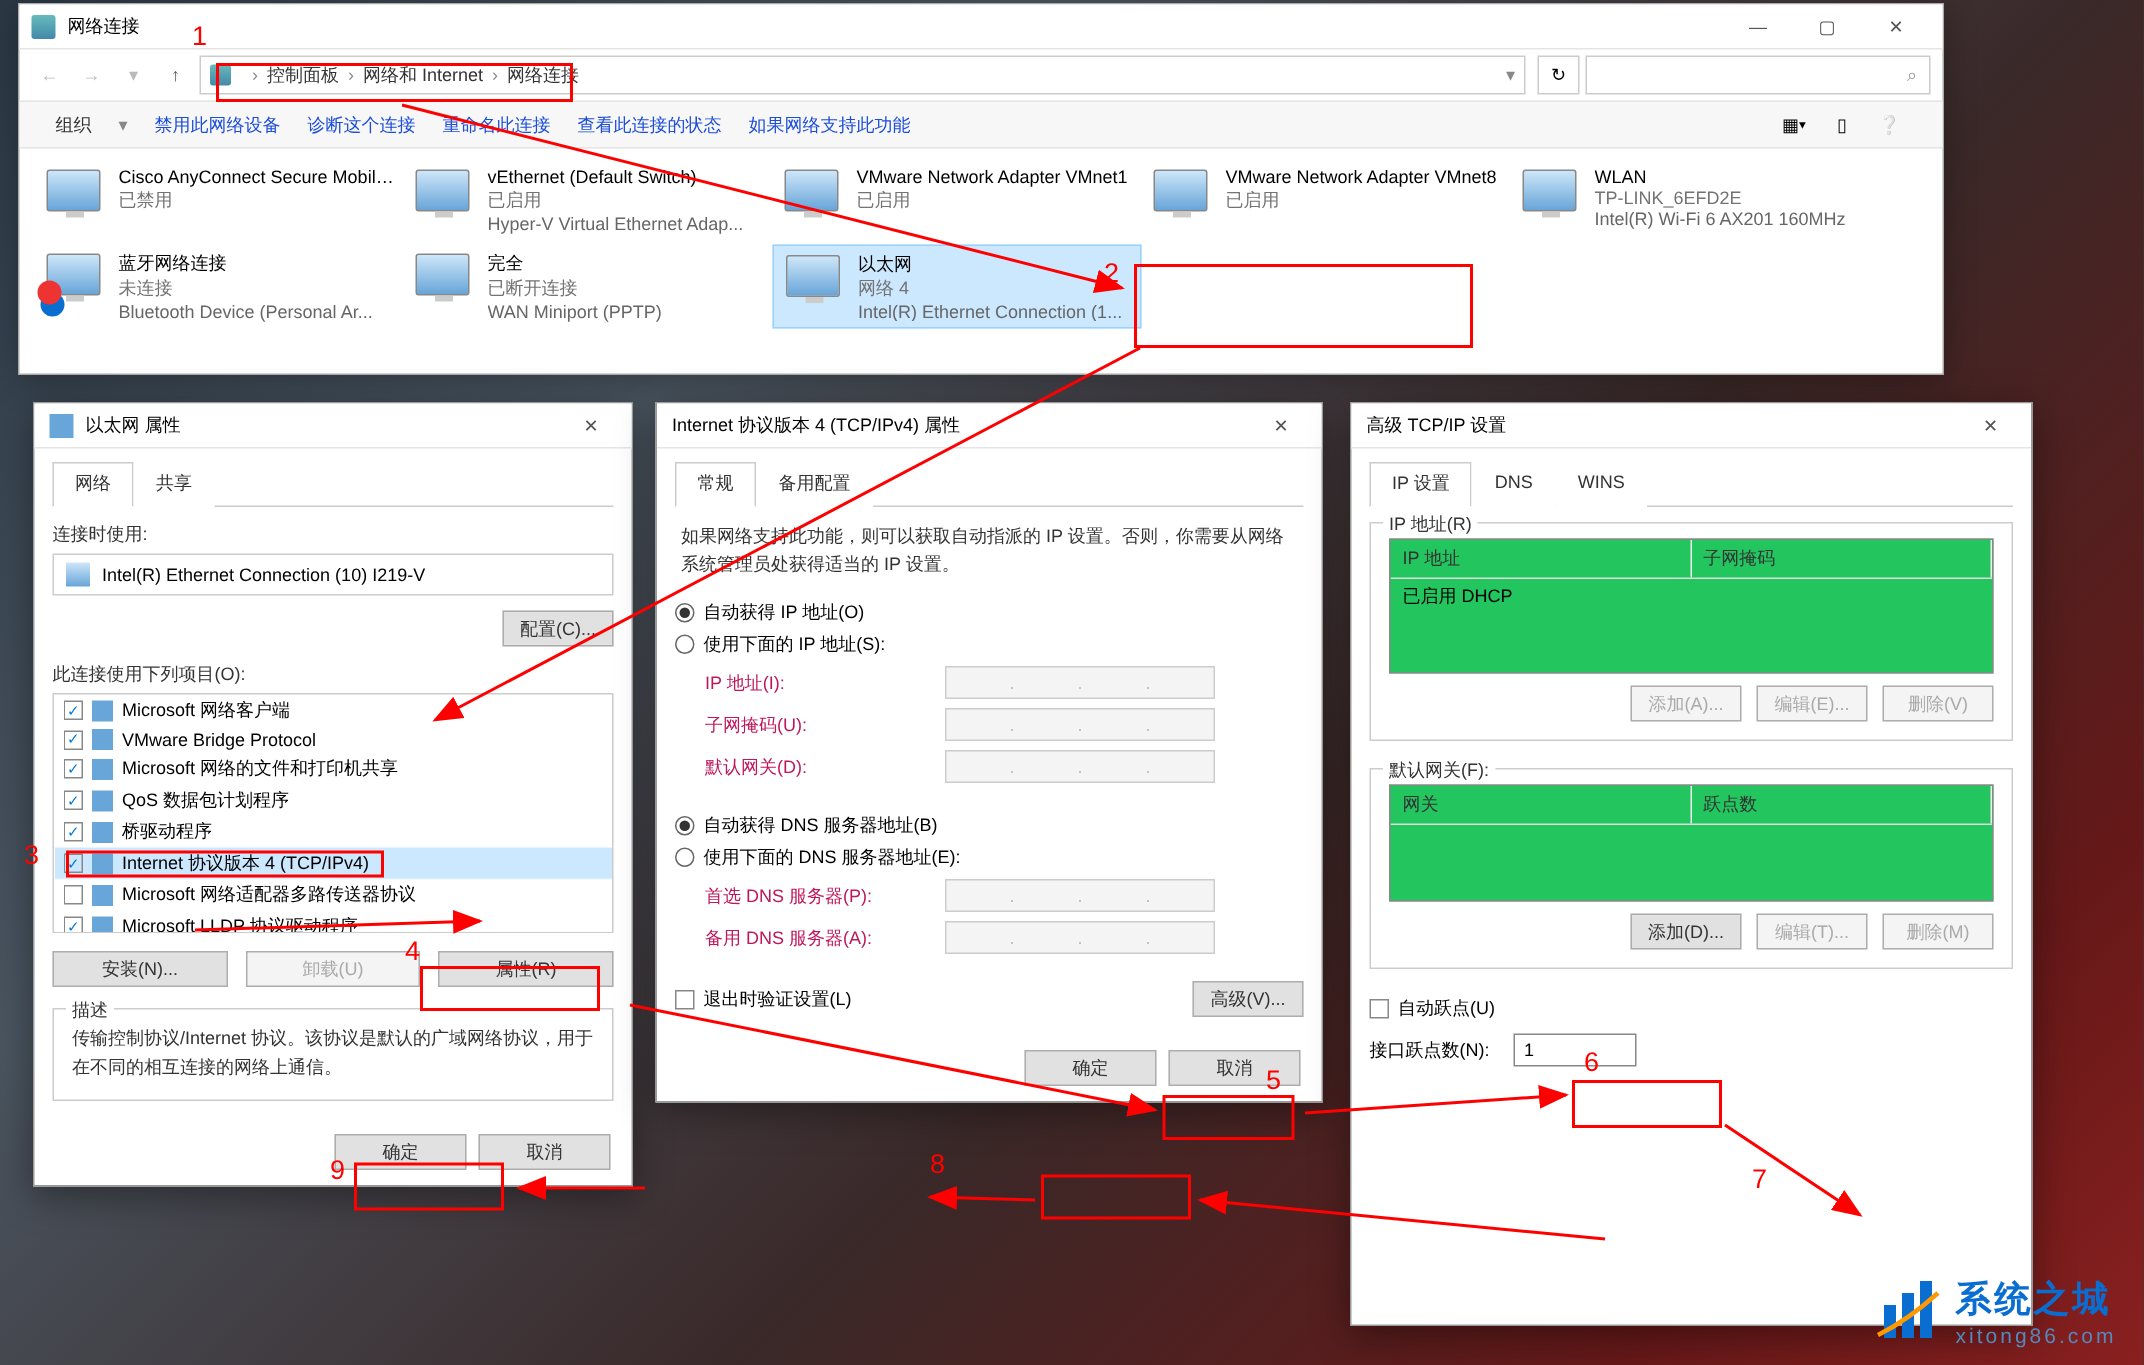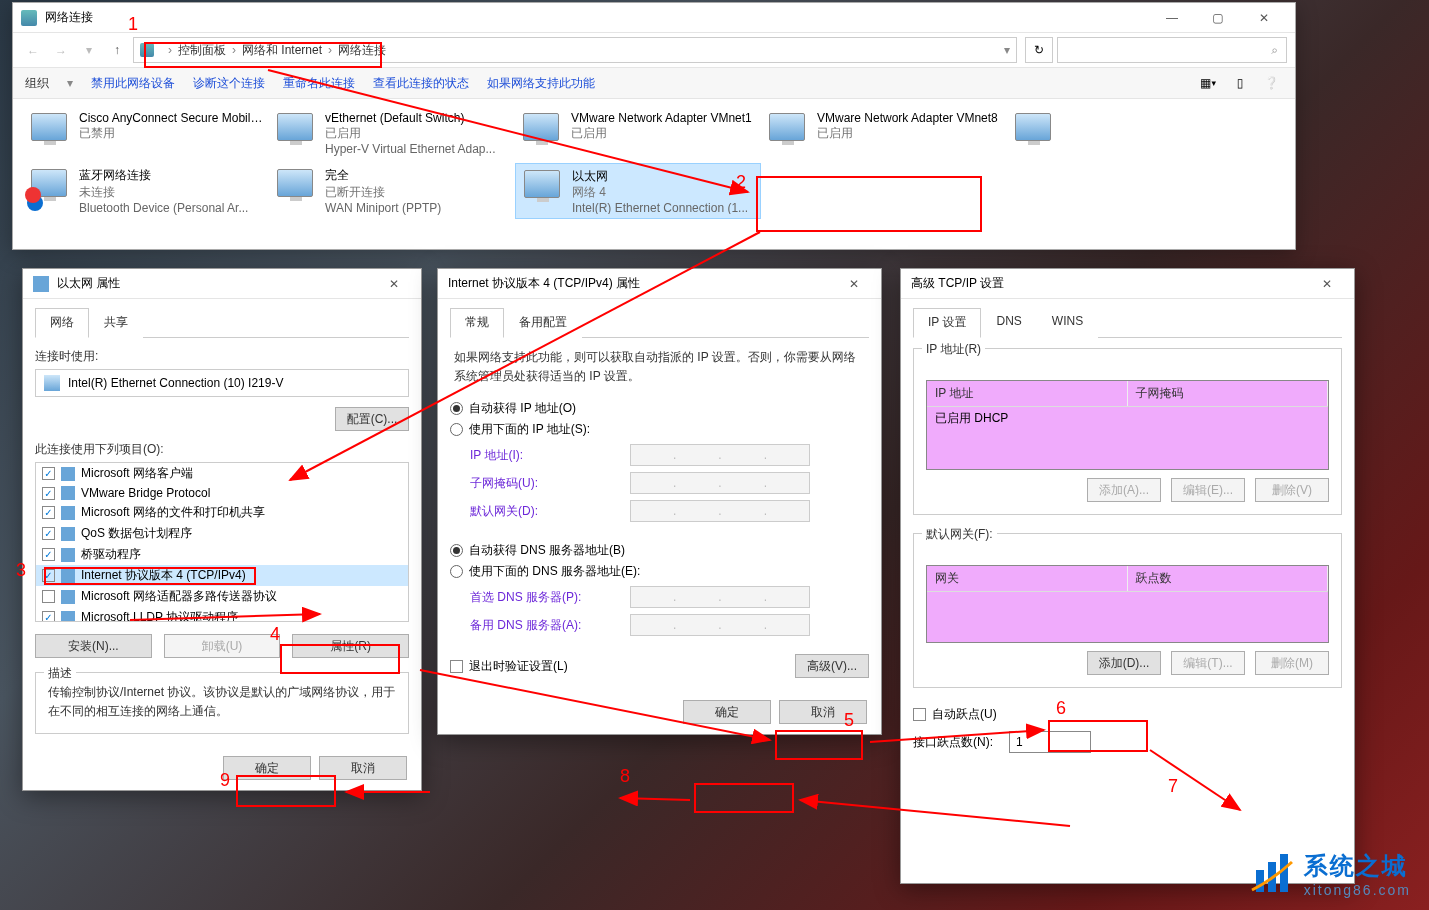--- a/index.html
+++ b/index.html
@@ -15,21 +15,21 @@
   .win-btn { width: 46px; height: 28px; display:flex; align-items:center; justify-content:center; color:#555; cursor:pointer; }
   .addressbar-row { height: 34px; display: flex; align-items: center; padding: 4px 8px; gap:4px; }
   .nav-arrow { width:24px; height:24px; display:flex;align-items:center;justify-content:center;color:#bbb; }
   .nav-arrow.enabled { color:#555; }
   .address-box { flex:1; height:26px; border:1px solid #ccc; display:flex; align-items:center; padding:0 6px; gap:6px; }
   .crumb { color:#333; }
   .crumb-sep { color:#888; }
   .refresh-btn, .search-box { height:26px; border:1px solid #ccc; display:flex;align-items:center;justify-content:center; }
   .refresh-btn { width:28px; margin-left:4px;}
   .search-box { width:230px; padding:0 8px; color:#999; justify-content:flex-end;}
-  .toolbar { height:32px; background:#f7f7f7; border-top:1px solid #e5e5e5; border-bottom:1px solid #e5e5e5; display:flex; align-items:center; padding:0 12px; gap:18px; }
+  .toolbar { height:32px; background:#f7f7f7; border-top:1px solid #e5e5e5; border-bottom:1px solid #e5e5e5; display:flex; align-items:center; padding:0 24px; gap:18px; }
   .toolbar-item { color:#1d4ed8; cursor:pointer; }
   .toolbar-item.first { color:#333; }
   .toolbar-right { margin-left:auto; display:flex; gap:10px; align-items:center;}
   .tb-icon { width:22px; height:22px; display:flex;align-items:center;justify-content:center; }
 
   .conn-grid { padding:8px 10px; display:flex; flex-wrap:wrap; gap:0; }
   .conn-item { width:246px; height:56px; display:flex; gap:8px; padding:4px; }
   .conn-item.selected { background:#cce8ff; border:1px solid #99d1ff; }
   .conn-icon { width:44px; height:44px; position:relative; flex-shrink:0;}
   .monitor { width:36px;height:28px;background:linear-gradient(#cde6f9,#68a5d8);border:1px solid #888;border-radius:2px;position:absolute;top:2px;left:4px;}
@@ -66,27 +66,27 @@
   .group { border:1px solid #ccc; padding:10px 12px 12px; margin-top:8px; position:relative;}
   .group-title { position:absolute; top:-8px; left:8px; background:#fff; padding:0 4px; color:#333;}
   .desc-text { color:#333; line-height:1.6;}
   .footer-btns { display:flex; justify-content:flex-end; gap:8px; padding:10px 14px; }
 
   
   .radio { width:13px;height:13px;border:1px solid #666;border-radius:50%; display:inline-flex;align-items:center;justify-content:center;}
   .radio.checked:after{content:"";width:7px;height:7px;background:#333;border-radius:50%;}
   .radio-row { display:flex;align-items:center;gap:6px; margin:4px 0;}
   .ip-row { display:flex; align-items:center; gap:20px; margin:6px 0 6px 20px;}
-  .ip-label { width:140px; color:#6d28d9;}
+  .ip-label { width:140px; color:#be185d;}
   .ip-input { width:180px; height:22px; border:1px solid #ccc; background:#f4f4f4; display:flex;align-items:center;justify-content:space-around;color:#bbb;}
   .ip-input span{flex:1;text-align:center;}
   .check-row { display:flex;align-items:center;gap:6px;}
 
   
-  .table-box { border:1px solid #888; height:90px; background:#f0abfc; overflow:auto;margin-top:21px;}
+  .table-box { border:1px solid #888; height:90px; background:#22c55e; overflow:auto;}
   .table-header { display:flex; border-bottom:1px solid #ddd;}
   .th { flex:1; padding:4px 8px; color:#333; border-right:1px solid #eee;}
   .table-row { display:flex; padding:3px 8px; }
   .td { flex:1;}
   .btn-row-right { display:flex; gap:10px; justify-content:flex-end; margin-top:8px;}
   .inline-input { width:82px;height:22px;border:1px solid #888;padding:0 6px;display:inline-flex;align-items:center;}
 
   
   .anno { position:absolute; color:#f00; font-size:18px; font-weight:400; pointer-events:none;}
   .red-box { border:2px solid #f00; position:absolute; pointer-events:none;}
@@ -183,20 +183,25 @@
         </div>
   <div class="conn-text">
           <div class="conn-name">VMware Network Adapter VMnet8</div>
           <div class="conn-status">已启用</div>
           <div class="conn-detail"></div>
         </div>
       </div>
       <div class="conn-item">
         <div class="conn-icon">
           <div class="monitor"></div>
+        </div>
+  <div class="conn-text">
+          <div class="conn-name">WLAN</div>
+          <div class="conn-status">TP-LINK_6EFD2E</div>
+          <div class="conn-detail">Intel(R) Wi-Fi 6 AX201 160MHz</div>
         </div>
       </div>
       <div class="conn-item">
         <div class="conn-icon">
           <div class="monitor"></div>
           <div class="badge bt"></div>
           <div class="badge x" style="left:-2px;bottom:8px"></div>
         </div>
   <div class="conn-text">
           <div class="conn-name">蓝牙网络连接</div>

